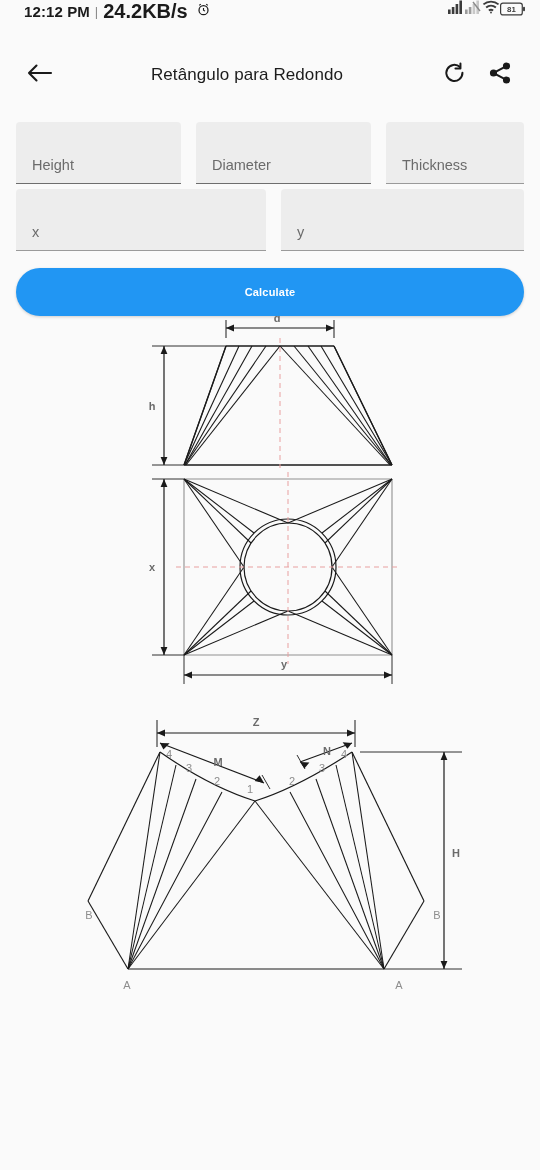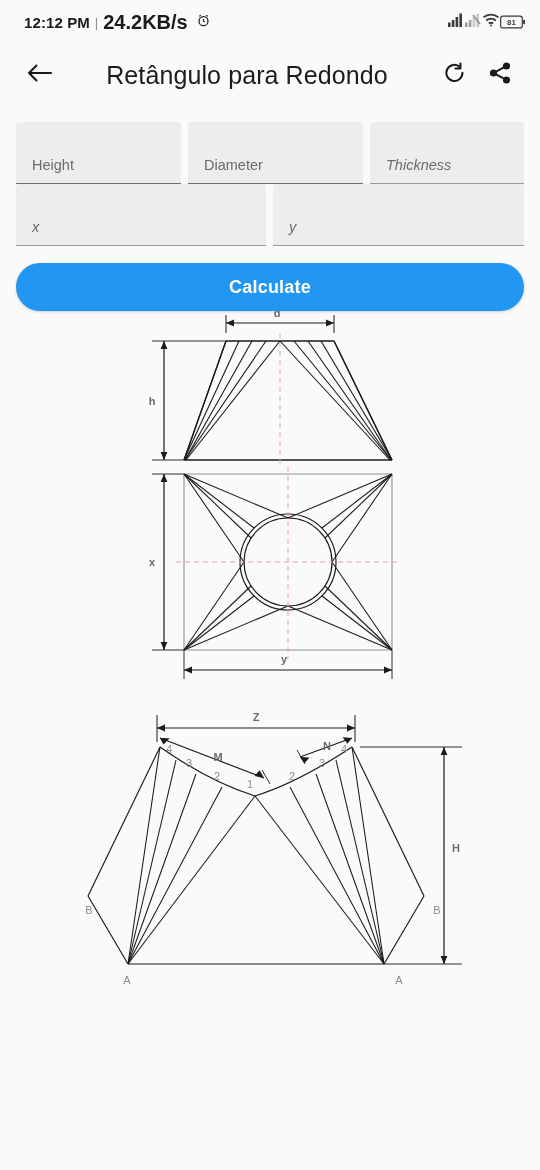--- a/index.html
+++ b/index.html
@@ -7,74 +7,74 @@
     width: 540px; height: 1170px;
     background: #fafafa;
     font-family: "Liberation Sans", sans-serif;
     overflow: hidden;
   }
   .phone { position: relative; width: 540px; height: 1170px; background: #fafafa; }
 
   
   .statusbar {
     height: 44px; width: 100%;
-    display: flex; align-items: center; justify-content: space-between;
+    display: flex; align-items: flex-start; justify-content: space-between;
     padding: 0 14px 0 24px;
     background: #fafafa;
   }
   .sb-left { display: flex; align-items: center; gap: 5px; }
   .sb-time { font-size: 15px; font-weight: bold; color: #1b1b1b; letter-spacing: .1px; }
   .sb-sep { font-size: 13px; color: #8a8a8a; font-weight: 400; }
   .sb-net { font-size: 20px; font-weight: bold; color: #1b1b1b; }
   .sb-right { display: flex; align-items: center; }
   .alarm { margin-left: 3px; display: block; }
 
   
   .appbar {
     height: 62px; width: 100%;
     display: flex; align-items: center;
     padding: 0 20px;
     background: #fafafa;
   }
   .appbar-title {
     flex: 1; text-align: center;
-    font-size: 25px; color: #1c1c1c; font-weight: 400;
+    font-size: 17px; color: #1c1c1c; font-weight: 400;
     letter-spacing: .1px;
   }
   .icon-btn { width: 40px; height: 40px; display: flex; align-items: center; justify-content: center; cursor: pointer; }
   .icon-btn.left { margin-right: 6px; }
   .icon-btn.right { margin-left: 6px; }
 
   
   .form { padding: 0 16px; margin-top: 16px; }
-  .row { display: flex; gap: 7px; }
+  .row { display: flex; gap: 15px; margin-bottom: 5px; }
   .field {
     position: relative;
     background: #ededed;
     border-bottom: 1.6px solid #6e6e6e;
     border-radius: 4px 4px 0 0;
     height: 62px;
     display: flex; align-items: flex-end;
     padding: 0 0 10px 16px;
     cursor: text;
   }
-  .field.weak { border-bottom-color: #9a9a9a; font-style: italic; }
+  .field.weak { border-bottom-color: #9a9a9a; }
   .field .ph { font-size: 14.5px; color: #6b6b6b; }
   .f-height { width: 165px; }
   .f-diameter { width: 175px; text-align: right; }
   .f-thickness { flex: 1; }
   .f-x { width: 250px; }
   .f-y { flex: 1; }
 
   .calc-wrap { padding: 0 16px; margin-top: 17px; }
   .calc-btn {
     width: 100%; height: 48px;
     background: #2196f3;
     border: none; border-radius: 26px;
-    color: #ffffff; font-size: 18px; font-weight: bold;
+    color: #ffffff; font-size: 11px; font-weight: bold;
     letter-spacing: .2px;
     display: flex; align-items: center; justify-content: center;
     cursor: pointer;
     box-shadow: 0 1px 3px rgba(0,0,0,0.18);
   }
 
   
   .drawings { position: relative; width: 540px; }
   svg.dwg { display: block; }
   .lbl { font-family: "Liberation Sans", sans-serif; font-size: 11px; fill: #8d8d8d; }

